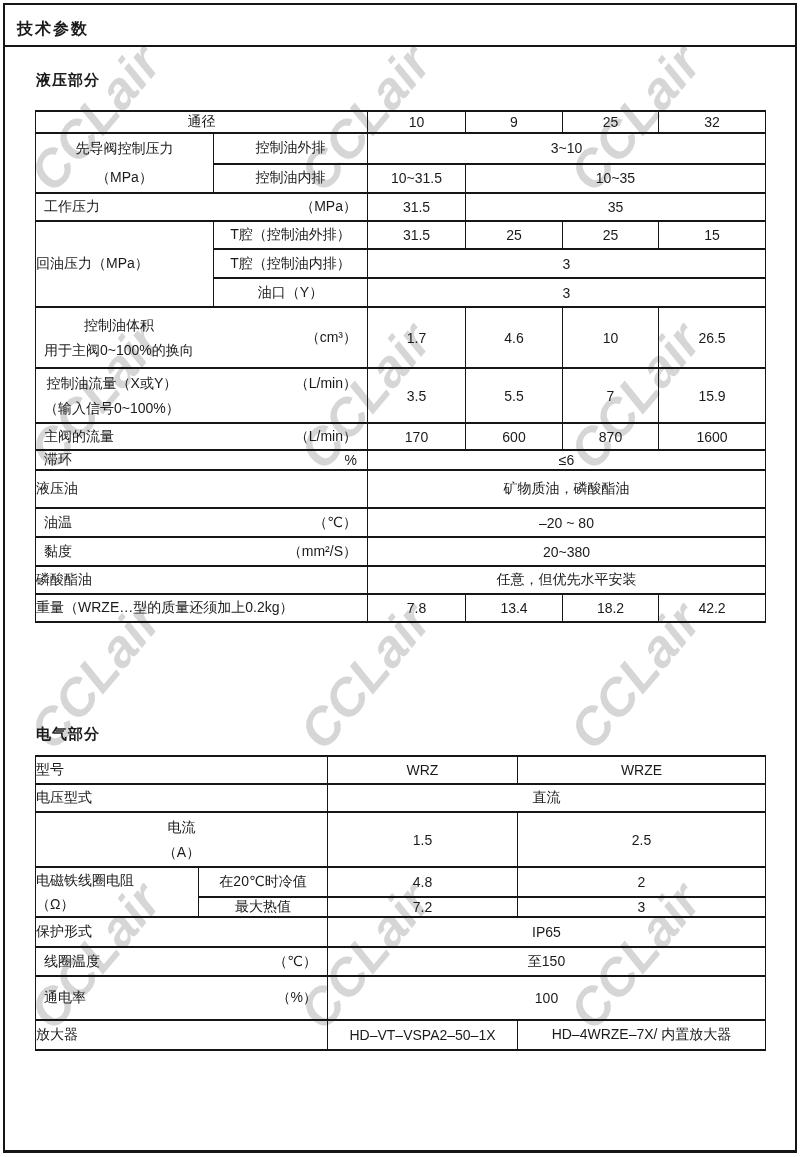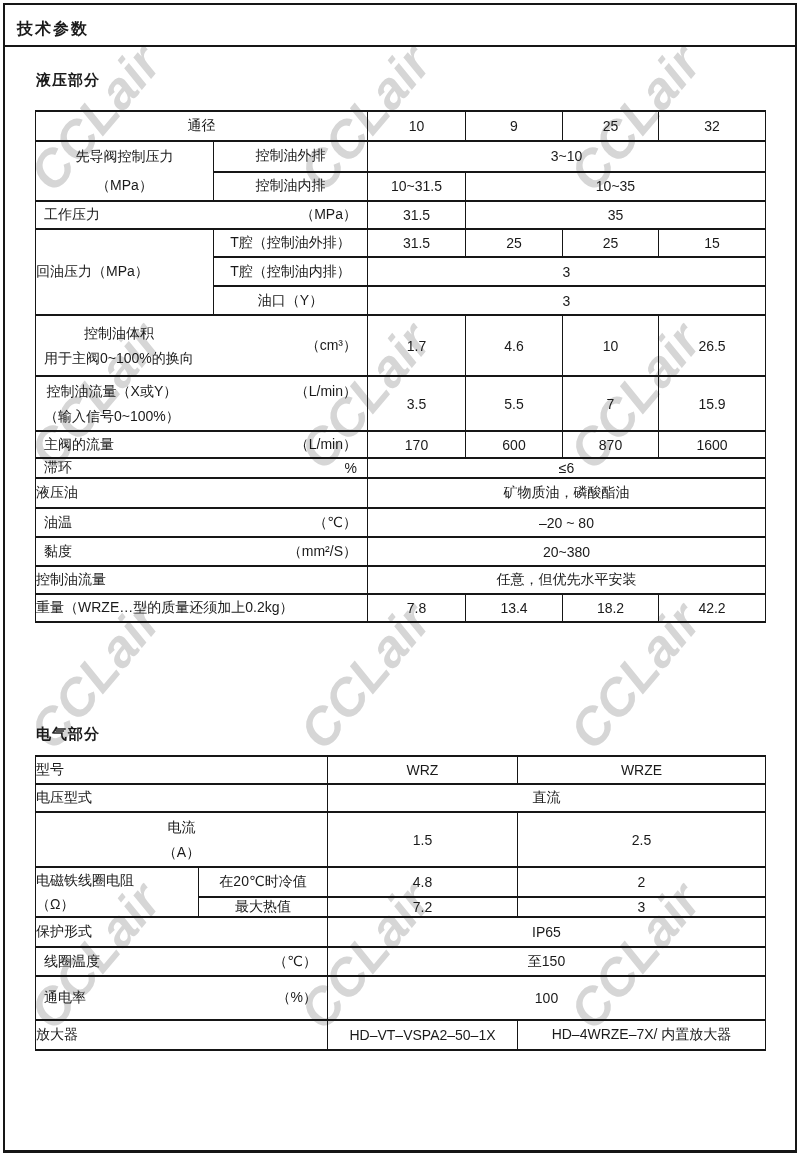--- a/index.html
+++ b/index.html
@@ -84,21 +84,21 @@
   <table class="t" id="t1">
     <colgroup>
       <col style="width:178px">
         <col style="width:154px">
         <col style="width:98px">
       <col style="width:97px">
         <col style="width:96px">
         <col style="width:107px">
     </colgroup>
     <tbody>
-        <tr style="height:30px">
+        <tr style="height:22px">
       <td colspan="2" class="c">通径</td>
       <td class="c">10</td>
       <td class="c">9</td>
       <td class="c">25</td>
       <td class="c">32</td>
     </tr>
     <tr style="height:30px">
       <td rowspan="2" class="lbl">
         <div class="stack wide">
           <div>先导阀控制压力</div>
@@ -183,21 +183,21 @@
     </tr>
     <tr style="height:17px">
       <td colspan="2">
         <div class="lurow">
           <span>滞环</span>
           <span class="unit">%</span>
         </div>
       </td>
       <td colspan="4" class="c">≤6</td>
     </tr>
-    <tr style="height:30px">
+    <tr style="height:38px">
       <td colspan="2" class="lbl">液压油</td>
       <td colspan="4" class="c">矿物质油，磷酸酯油</td>
     </tr>
     <tr style="height:29px">
       <td colspan="2">
         <div class="lurow">
           <span>油温</span>
           <span class="unit">（℃）</span>
         </div>
       </td>
@@ -206,21 +206,21 @@
     <tr style="height:29px">
       <td colspan="2">
         <div class="lurow">
           <span>黏度</span>
           <span class="unit">（mm²/S）</span>
         </div>
       </td>
       <td colspan="4" class="c">20~380</td>
     </tr>
     <tr style="height:28px">
-      <td colspan="2" class="lbl">控制油流量</td>
+      <td colspan="2" class="lbl">磷酸酯油</td>
       <td colspan="4" class="c">任意，但优先水平安装</td>
     </tr>
     <tr style="height:28px">
       <td colspan="2" class="lbl">重量（WRZE…型的质量还须加上0.2kg）</td>
       <td class="c">7.8</td>
       <td class="c">13.4</td>
       <td class="c">18.2</td>
       <td class="c">42.2</td>
     </tr>
   </tbody>

